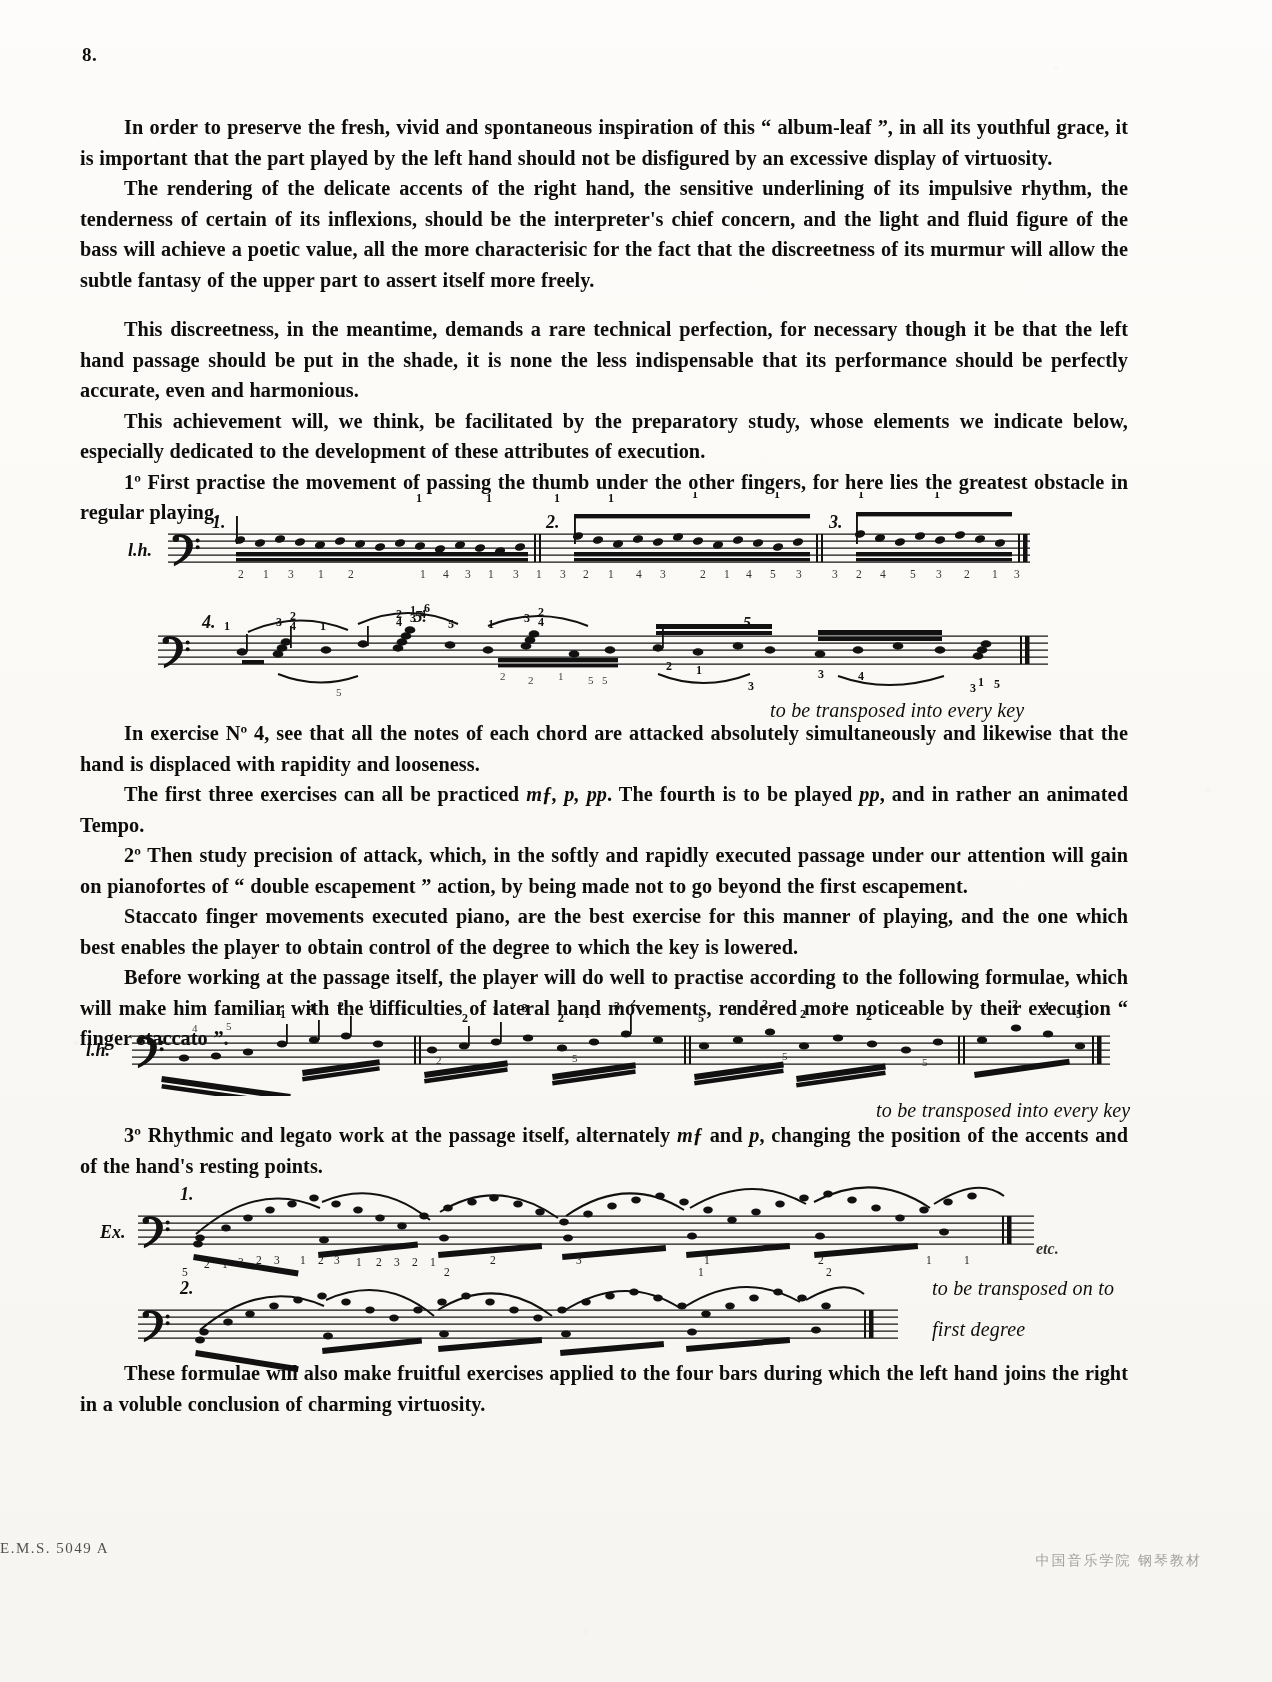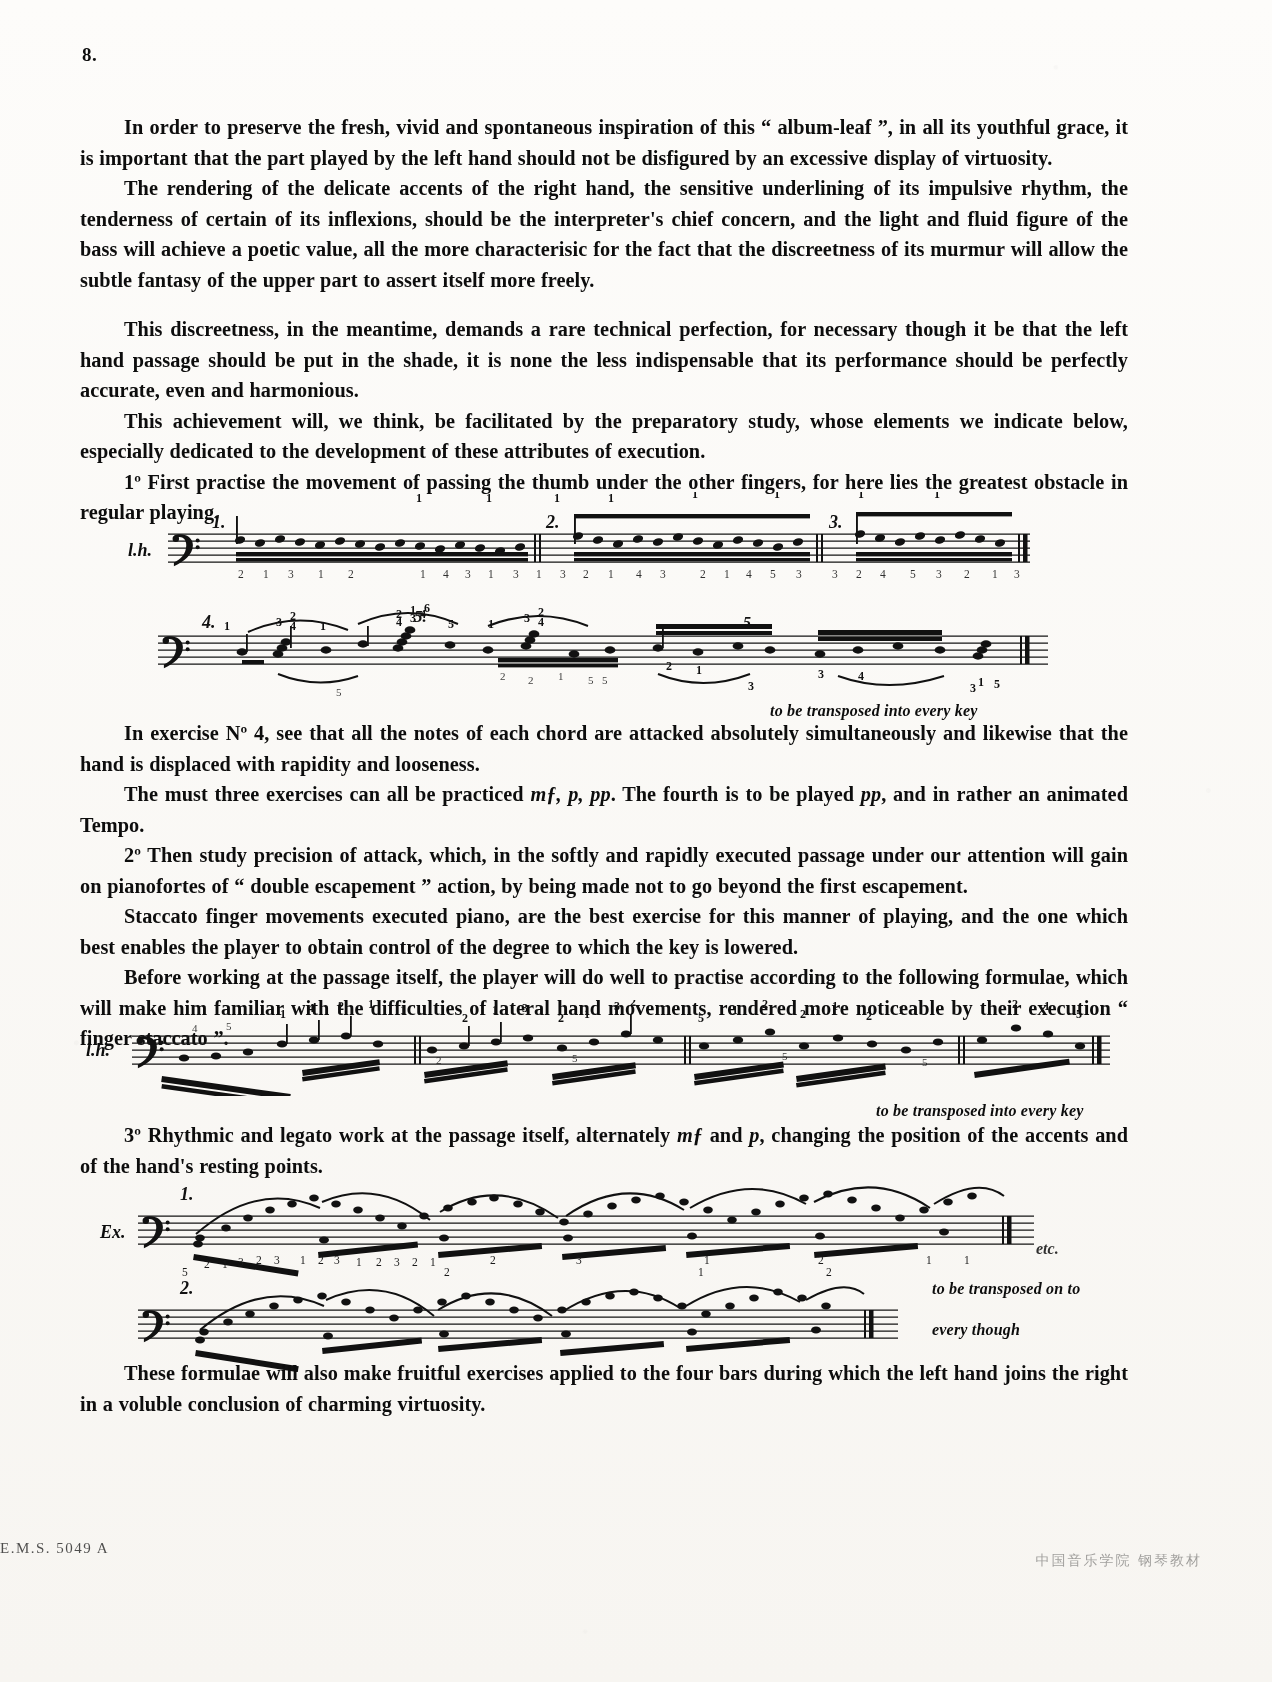--- a/index.html
+++ b/index.html
@@ -47,21 +47,21 @@
     letter-spacing:0.05px;
     word-spacing:0.6px;
   }
   .body p{margin:0;}
   .body p.ind{text-indent:44px;}
   .body p.gap{margin-top:19px;}
   .body i{font-style:italic;}
 
   .caption{
     position:absolute;
-    font-size:16px;font-weight:bold;font-style:italic;
+    font-size:20px;font-weight:normal;font-style:italic;
     letter-spacing:0.2px;
     line-height:25px;
   }
 
   .handlbl{
     position:absolute;
     font-size:18px;font-weight:bold;font-style:italic;
   }
   .exlbl{
     position:absolute;
@@ -356,21 +356,21 @@
         <text x="430" y="84">5</text>
           <text x="444" y="84">5</text>
         <text x="178" y="96">5</text>
       </g>
     </svg>
   </div>
   <div class="caption" style="left:770px;top:698px;">to be transposed into every key</div>
 
   <div class="body" style="top:718px;">
     <p class="ind">In exercise Nº 4, see that all the notes of each chord are attacked absolutely simultaneously and likewise that the hand is displaced with rapidity and looseness.</p>
-    <p class="ind"><span>The must three exercises can all be practiced </span><i>mƒ, p, pp</i><span>. The fourth is to be played </span><i>pp</i><span>, and in rather an animated Tempo.</span></p>
+    <p class="ind"><span>The first three exercises can all be practiced </span><i>mƒ, p, pp</i><span>. The fourth is to be played </span><i>pp</i><span>, and in rather an animated Tempo.</span></p>
     <p class="ind">2º Then study precision of attack, which, in the softly and rapidly executed passage under our attention will gain on pianofortes of “ double escapement ” action, by being made not to go beyond the first escapement.</p>
     <p class="ind">Staccato finger movements executed piano, are the best exercise for this manner of playing, and the one which best enables the player to obtain control of the degree to which the key is lowered.</p>
     <p class="ind">Before working at the passage itself, the player will do well to practise according to the following formulae, which will make him familiar with the difficulties of lateral hand movements, rendered more noticeable by their execution “ finger staccato ”.</p>
   </div>
 
   <div class="handlbl" style="left:86px;top:1040px;">l.h.</div>
   <div class="sys" style="left:132px;top:1000px;">
     <svg width="978" height="96" viewBox="0 0 978 96">
       <g stroke="#151515" stroke-width="1.25">
         <line x1="0" y1="36" x2="978" y2="36"></line>
@@ -663,21 +663,21 @@
         <path d="M188,28 Q246,2 296,44"></path>
         <path d="M300,38 Q358,2 414,44"></path>
         <path d="M424,40 Q486,0 542,36"></path>
         <path d="M548,34 Q606,-2 662,30"></path>
         <path d="M668,28 Q706,6 726,22"></path>
       </g>
     </svg>
   </div>
   <div class="caption" style="left:932px;top:1276px;width:210px;">
     <div>to be transposed on to</div>
-    <div style="margin-top:16px;">every though</div>
+    <div style="margin-top:16px;">first degree</div>
   </div>
 
   <div class="body" style="top:1358px;">
     <p class="ind">These formulae will also make fruitful exercises applied to the four bars during which the left hand joins the right in a voluble conclusion of charming virtuosity.</p>
   </div>
 
   <div class="footer">E.M.S. 5049 A</div>
   <div class="cjk">中国音乐学院 钢琴教材</div>
 
 </div>

